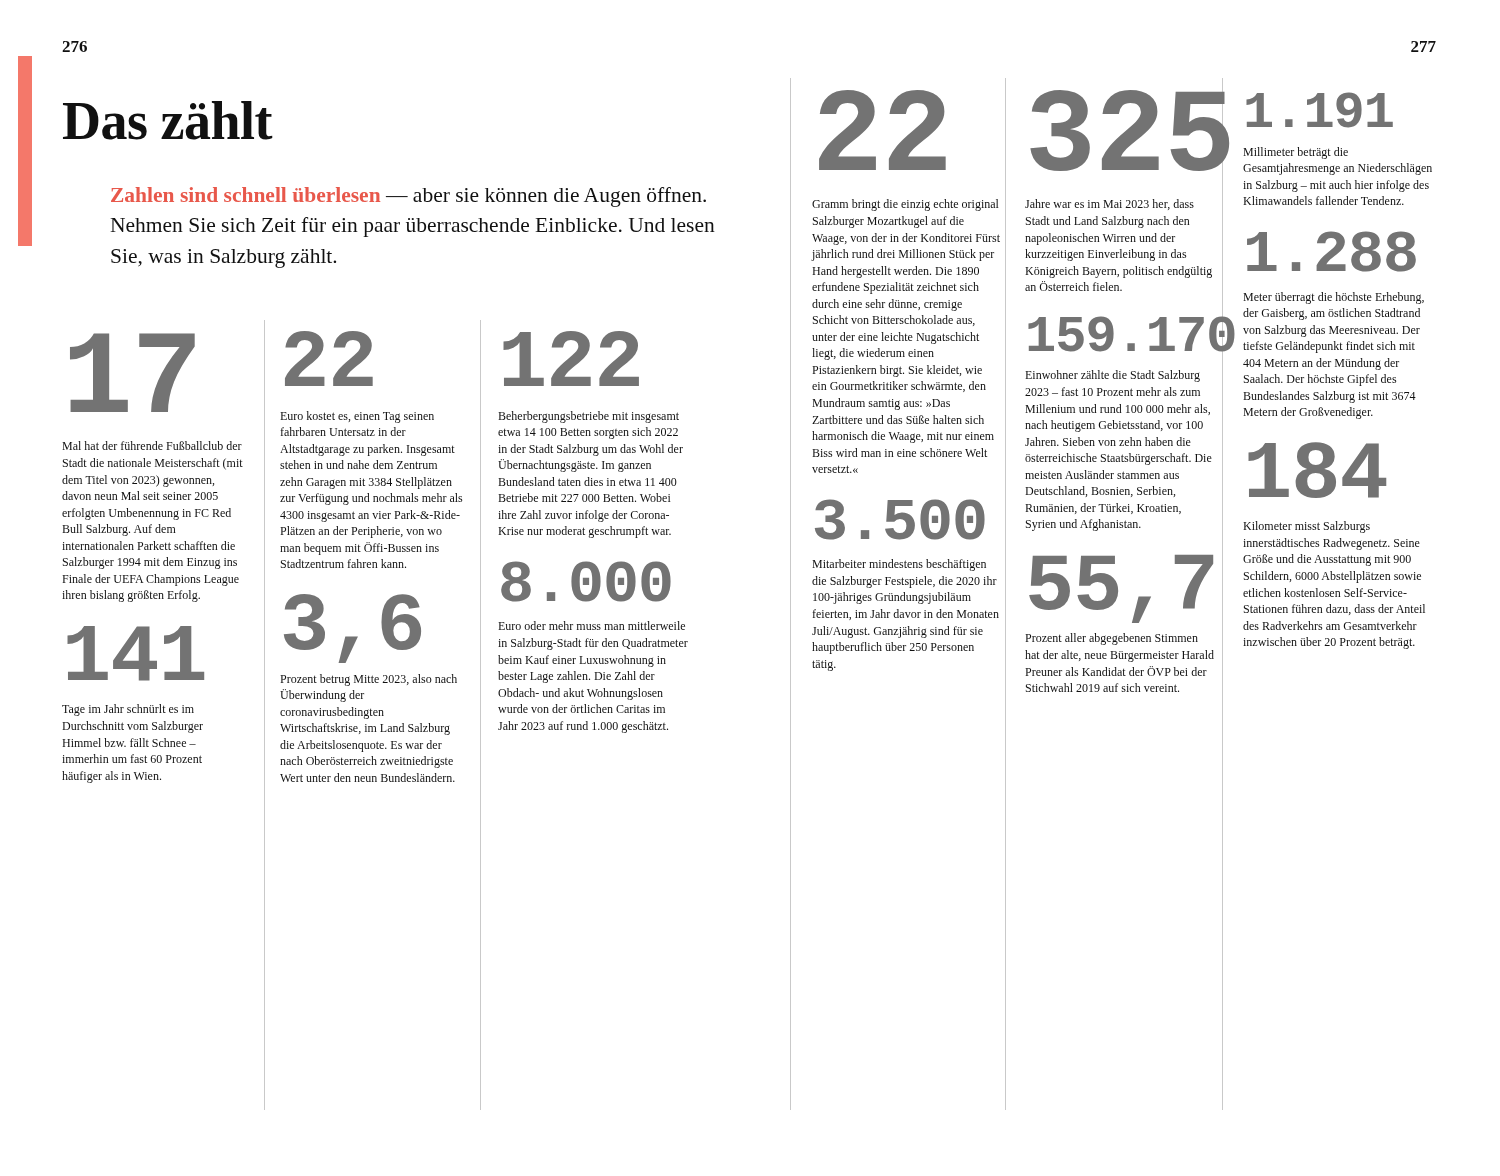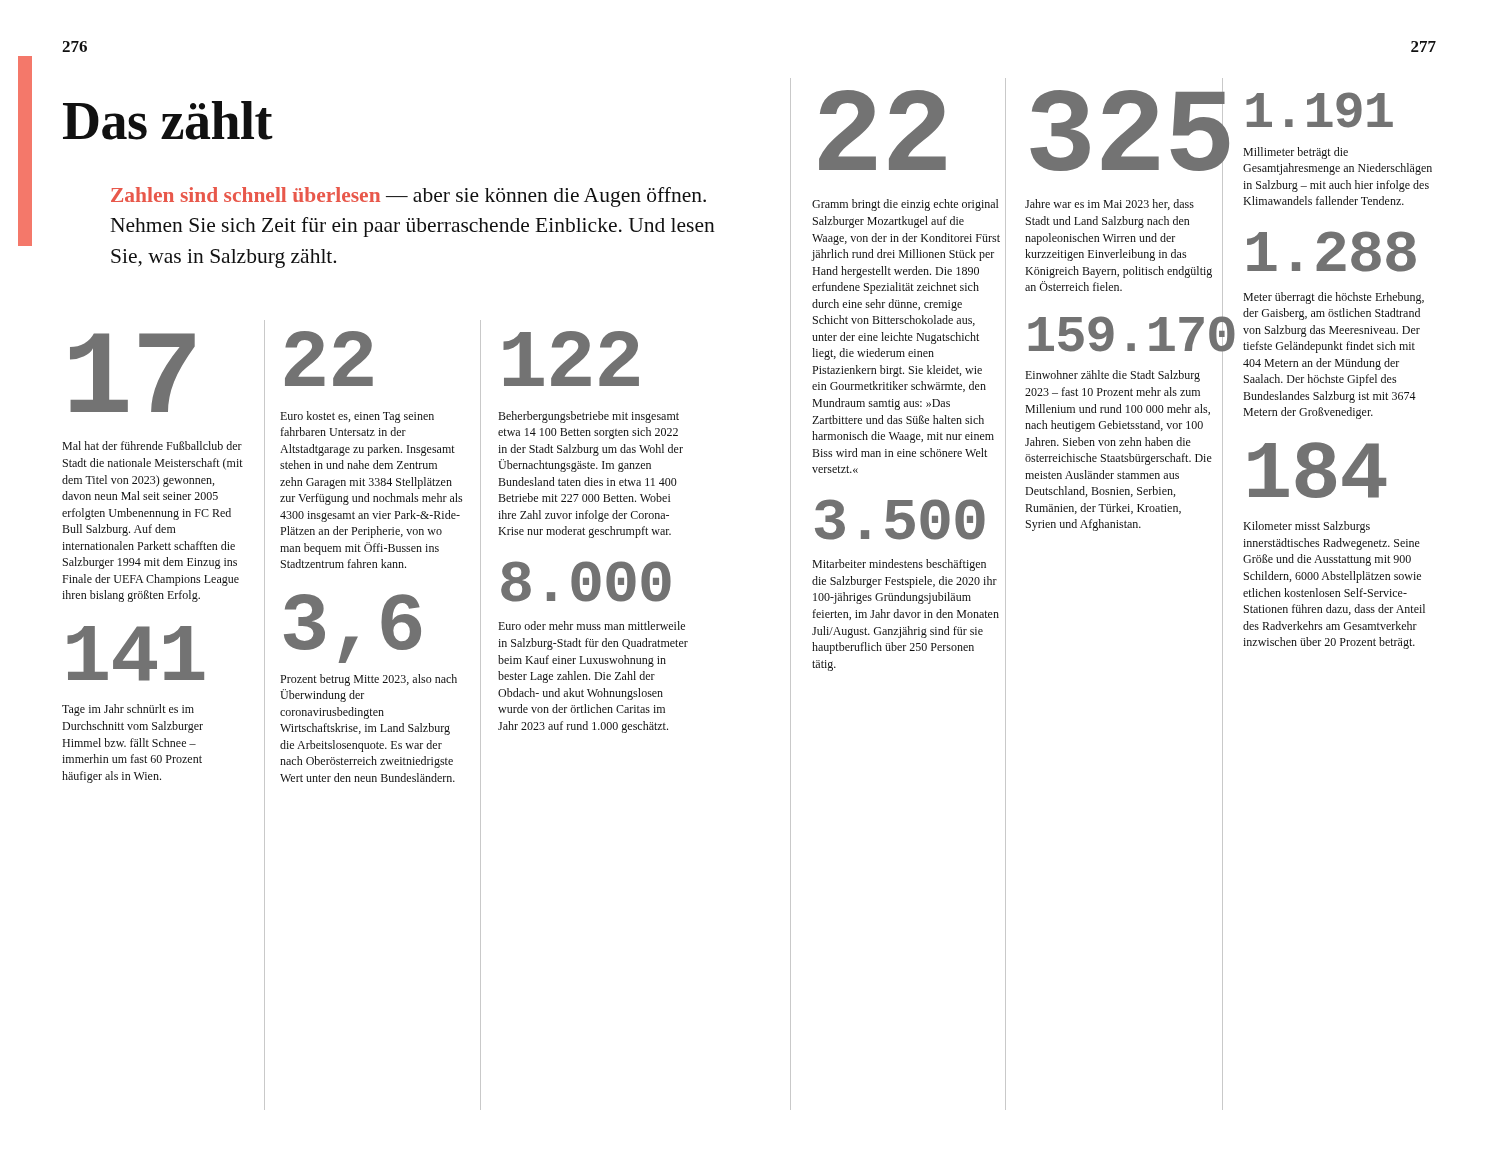--- a/index.html
+++ b/index.html
@@ -168,20 +168,24 @@
 
   <div class="col" style="left:1025px; top:88px; width:190px;">
     <div class="block">
       <div class="bignum n-xl">325</div>
       <p class="body">Jahre war es im Mai 2023 her, dass Stadt und Land Salzburg nach den napoleonischen Wirren und der kurzzeitigen Einverleibung in das Königreich Bayern, politisch endgültig an Österreich fielen.</p>
     </div>
     <div class="block">
       <div class="bignum n-sm">159.170</div>
       <p class="body">Einwohner zählte die Stadt Salzburg 2023 – fast 10 Prozent mehr als zum Millenium und rund 100 000 mehr als, nach heutigem Gebietsstand, vor 100 Jahren. Sieben von zehn haben die österreichische Staatsbürgerschaft. Die meisten Ausländer stammen aus Deutschland, Bosnien, Serbien, Rumänien, der Türkei, Kroatien, Syrien und Afghanistan.</p>
     </div>
+    <div class="block">
+      <div class="bignum n-lg">55,7</div>
+      <p class="body">Prozent aller abgegebenen Stimmen hat der alte, neue Bürgermeister Harald Preuner als Kandidat der ÖVP bei der Stichwahl 2019 auf sich vereint.</p>
+    </div>
   </div>
 
   <div class="col" style="left:1243px; top:92px; width:190px;">
     <div class="block">
       <div class="bignum n-sm">1.191</div>
       <p class="body">Millimeter beträgt die Gesamtjahresmenge an Niederschlägen in Salzburg – mit auch hier infolge des Klimawandels fallender Tendenz.</p>
     </div>
     <div class="block">
       <div class="bignum n-md">1.288</div>
       <p class="body">Meter überragt die höchste Erhebung, der Gaisberg, am östlichen Stadtrand von Salzburg das Meeresniveau. Der tiefste Geländepunkt findet sich mit 404 Metern an der Mündung der Saalach. Der höchste Gipfel des Bundeslandes Salzburg ist mit 3674 Metern der Großvenediger.</p>

